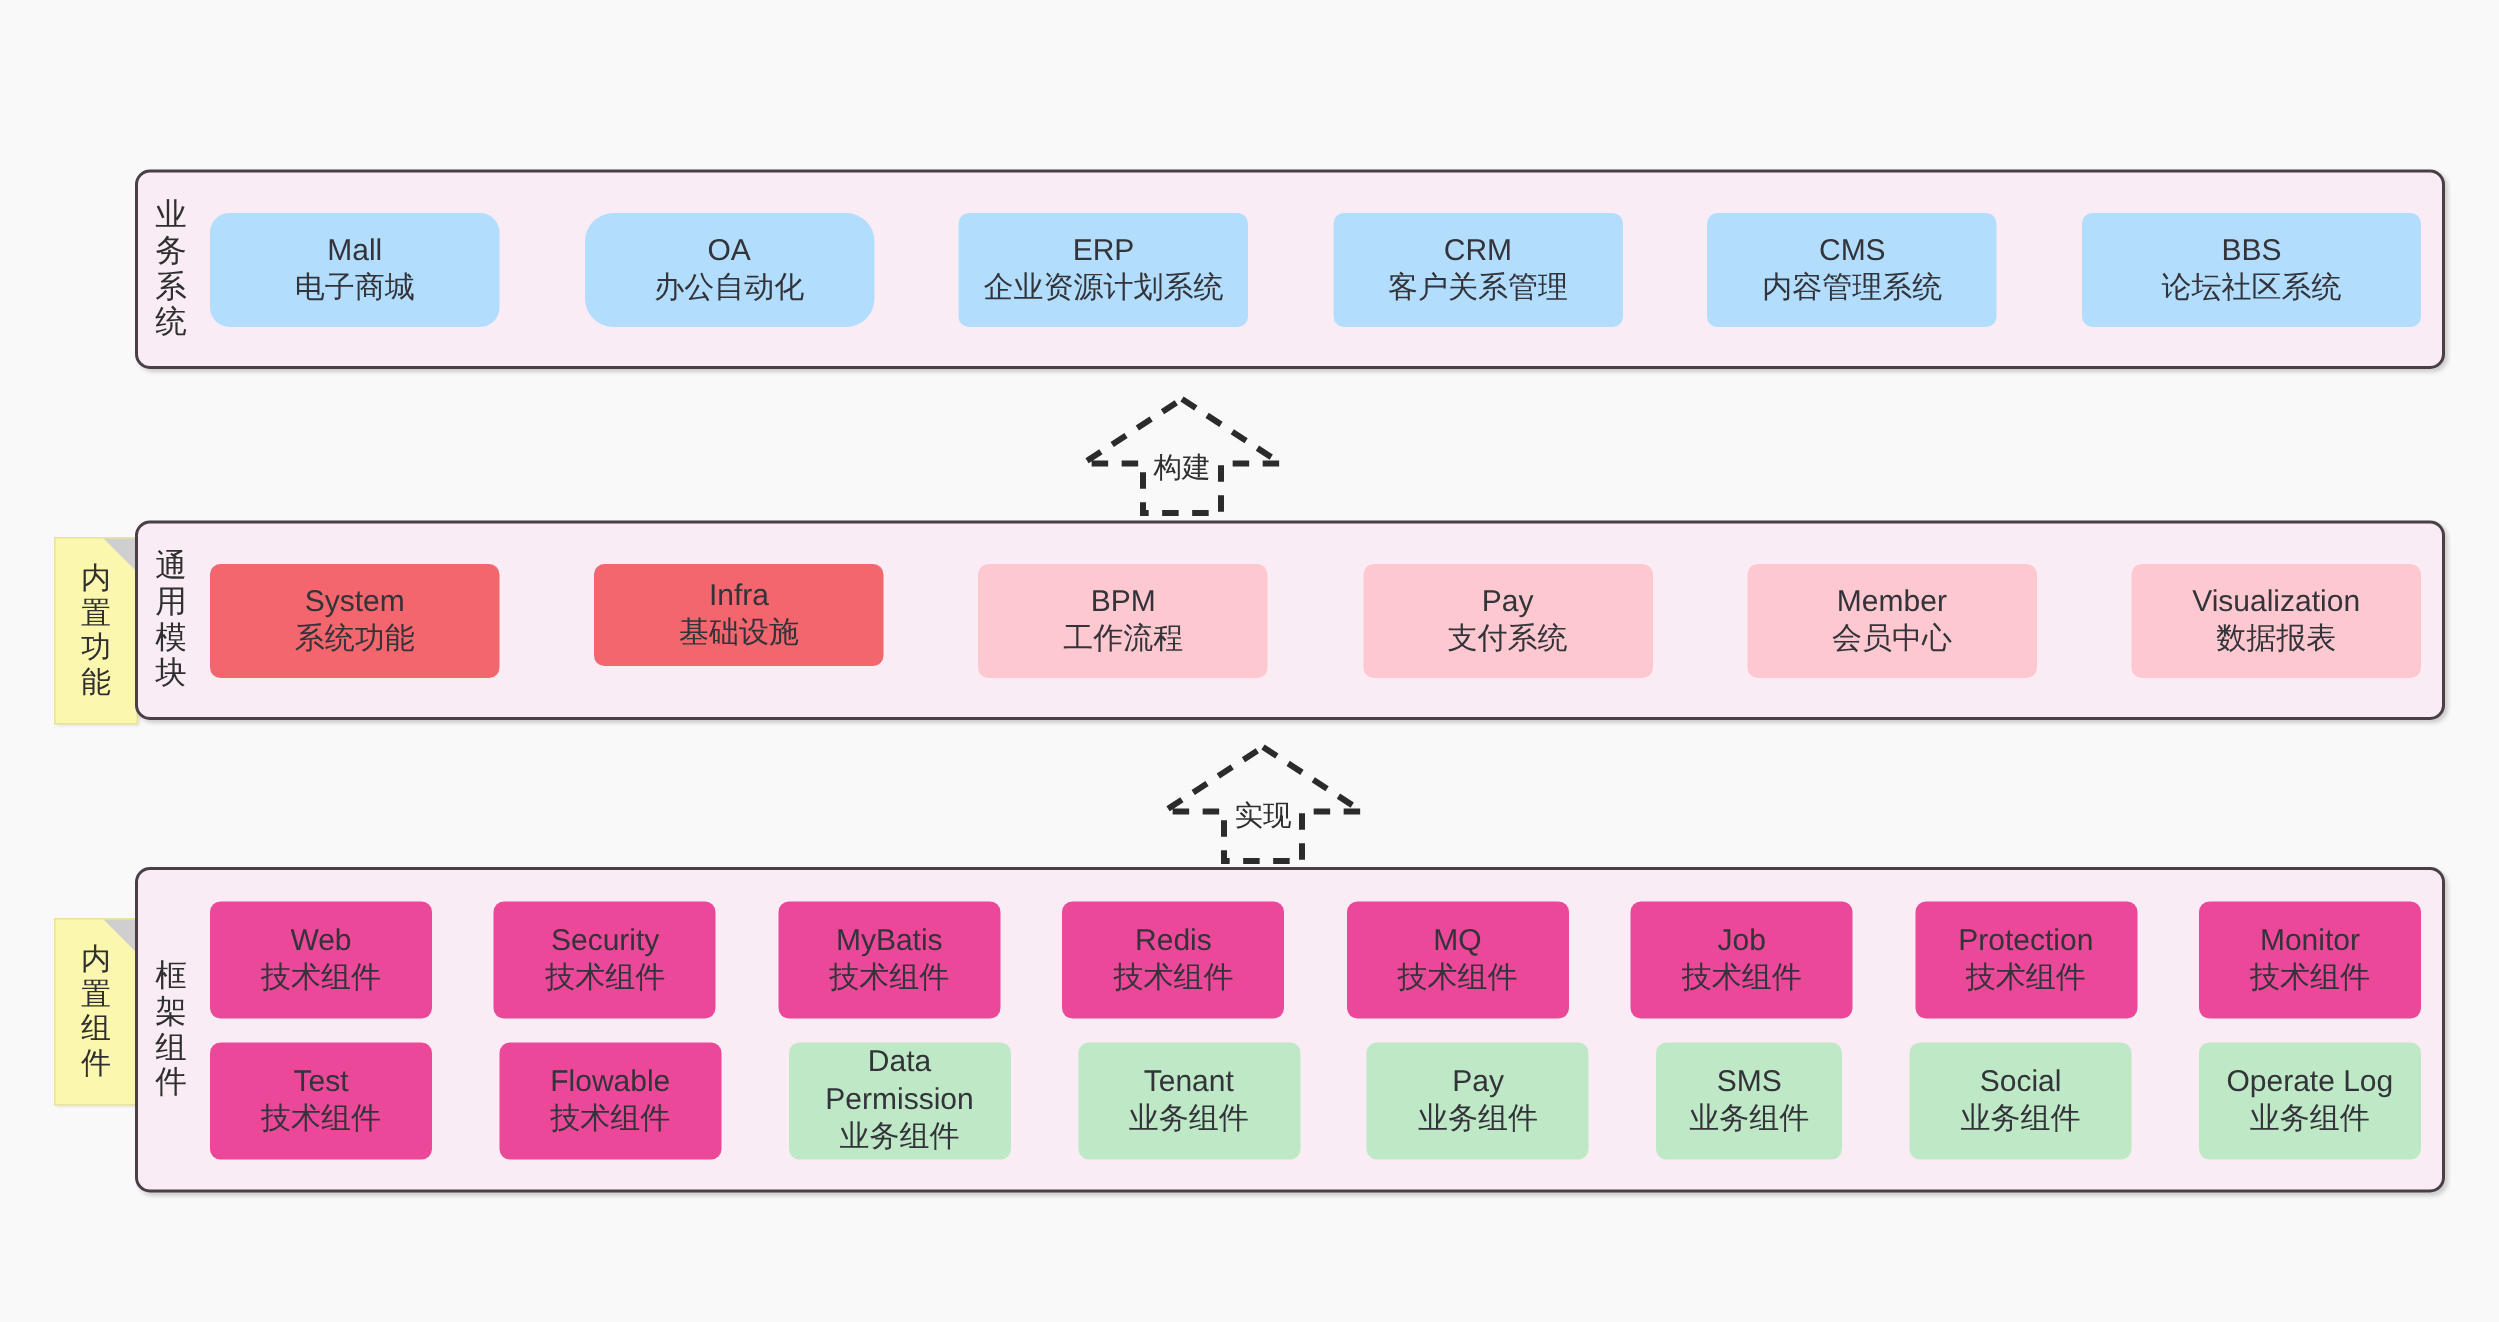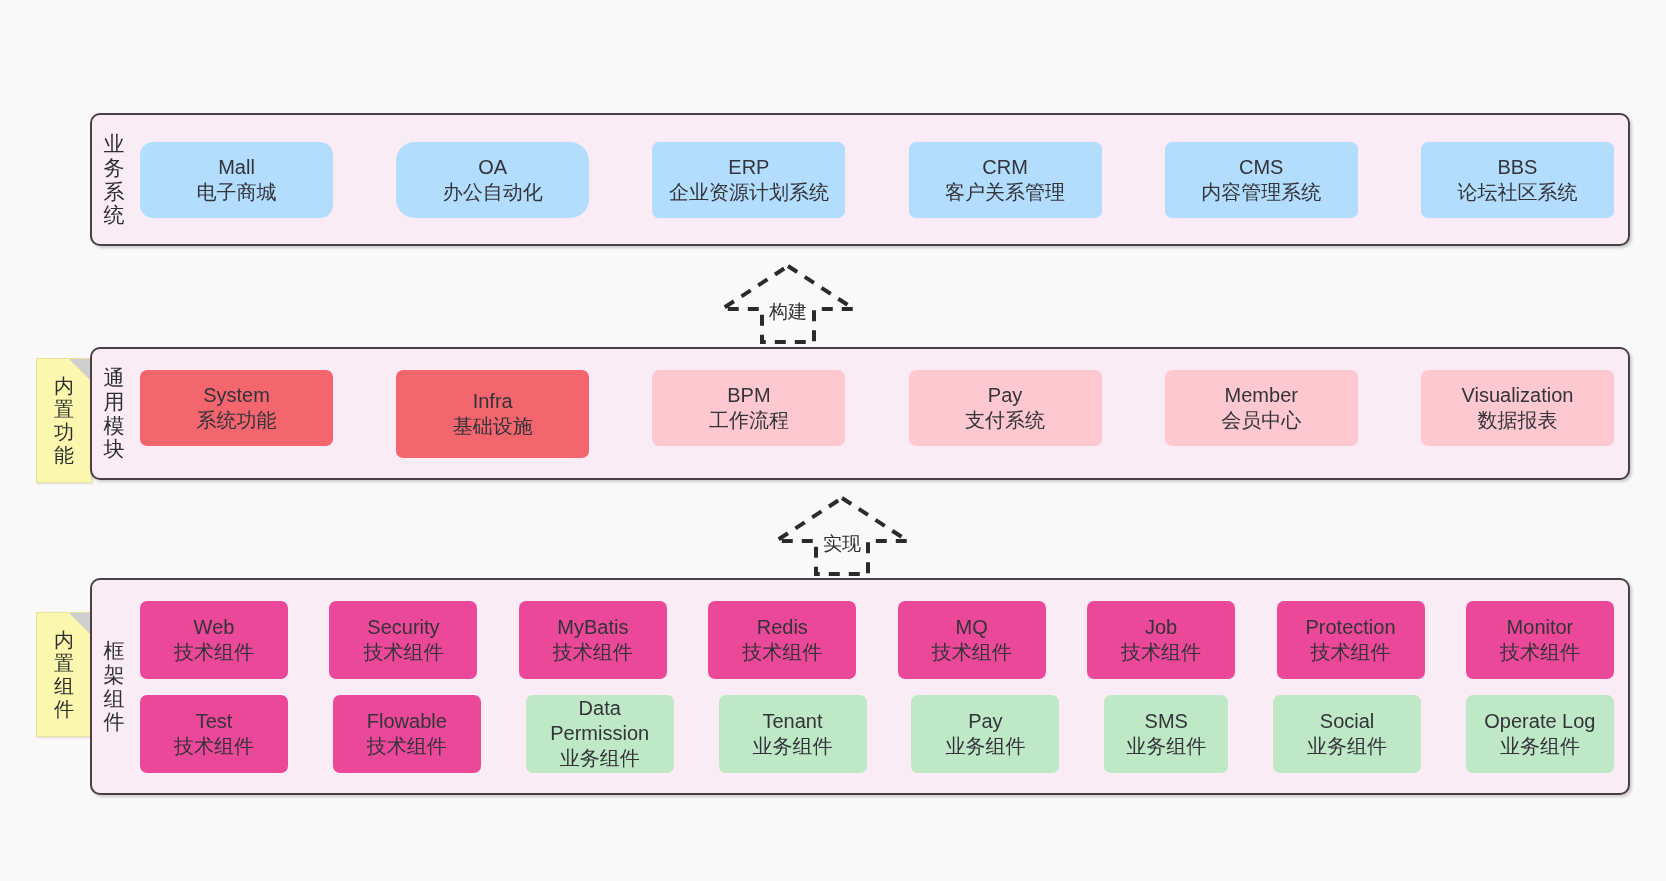--- a/index.html
+++ b/index.html
@@ -143,21 +143,21 @@
           <span class="cn">企业资源计划系统</span>
         </div>
         <div class="card c-blue" style="width:193px;height:76px;">
           <span class="en">CRM</span>
           <span class="cn">客户关系管理</span>
         </div>
         <div class="card c-blue" style="width:193px;height:76px;">
           <span class="en">CMS</span>
           <span class="cn">内容管理系统</span>
         </div>
-        <div class="card c-blue" style="width:193px;height:76px;">
+        <div class="card c-blue" style="width:226px;height:76px;">
           <span class="en">BBS</span>
           <span class="cn">论坛社区系统</span>
         </div>
       </div>
     </div>
   </div>
 
   <div class="connector" style="left:718px; top:262px; width:140px; height:82px;">
     <svg width="140" height="82" viewBox="0 0 140 82">
       <path d="M70 4 L136 47 L96 47 L96 80 L44 80 L44 47 L4 47 Z" fill="none" stroke="#2b2b2b" stroke-width="4" stroke-dasharray="11,9" stroke-linejoin="miter"></path>
@@ -179,21 +179,21 @@
       <span>用</span>
       <span>模</span>
       <span>块</span>
     </div>
     <div class="layer-body">
       <div class="card-row">
         <div class="card c-red" style="width:193px;height:76px;">
           <span class="en">System</span>
           <span class="cn">系统功能</span>
         </div>
-        <div class="card c-red" style="width:193px;height:88px;">
+        <div class="card c-red" style="width:193px;height:68px;">
           <span class="en">Infra</span>
           <span class="cn">基础设施</span>
         </div>
         <div class="card c-pink" style="width:193px;height:76px;">
           <span class="en">BPM</span>
           <span class="cn">工作流程</span>
         </div>
         <div class="card c-pink" style="width:193px;height:76px;">
           <span class="en">Pay</span>
           <span class="cn">支付系统</span>

